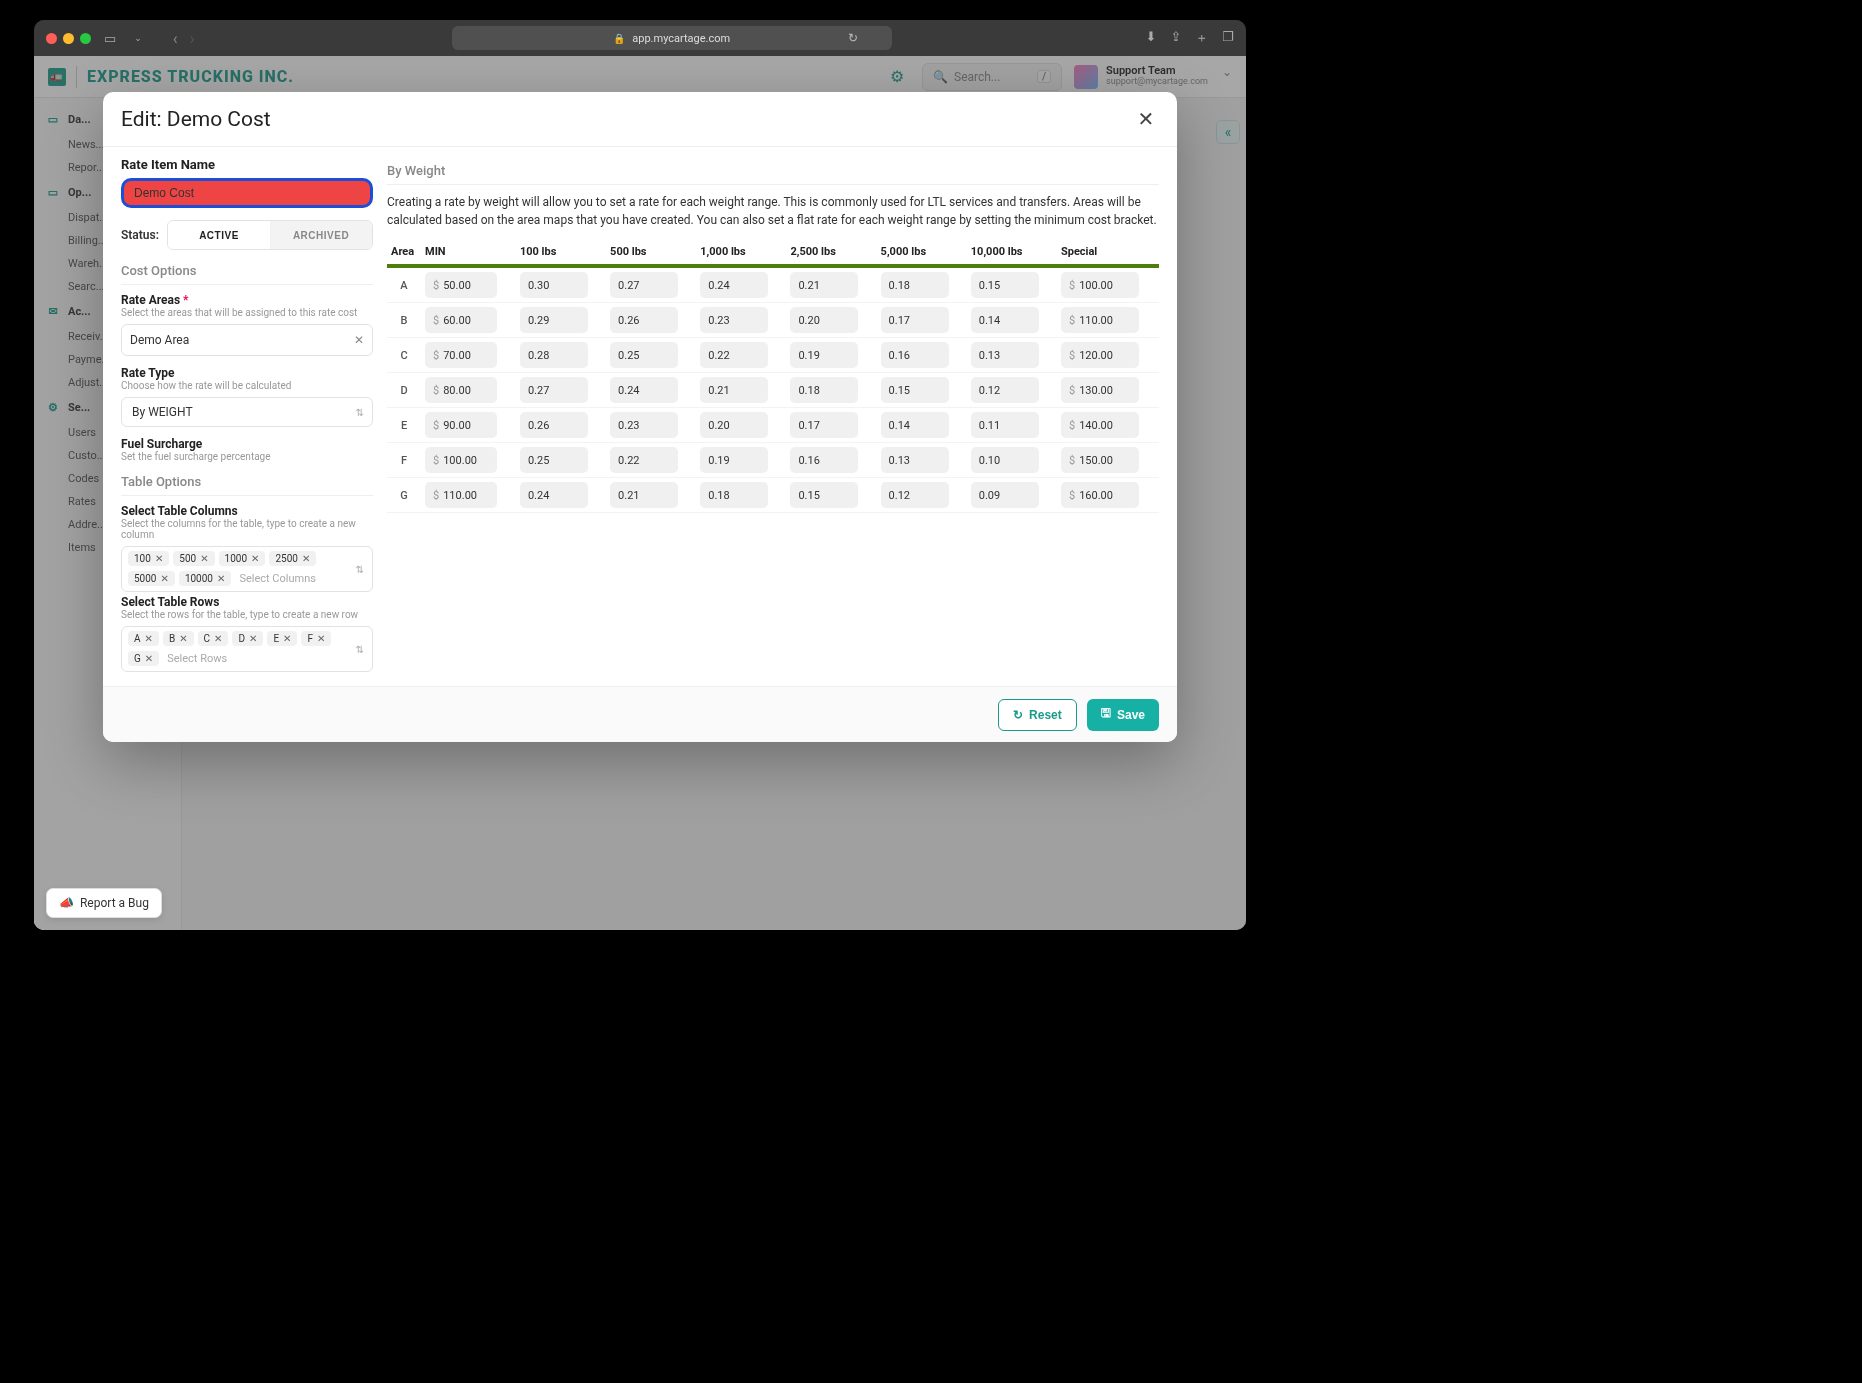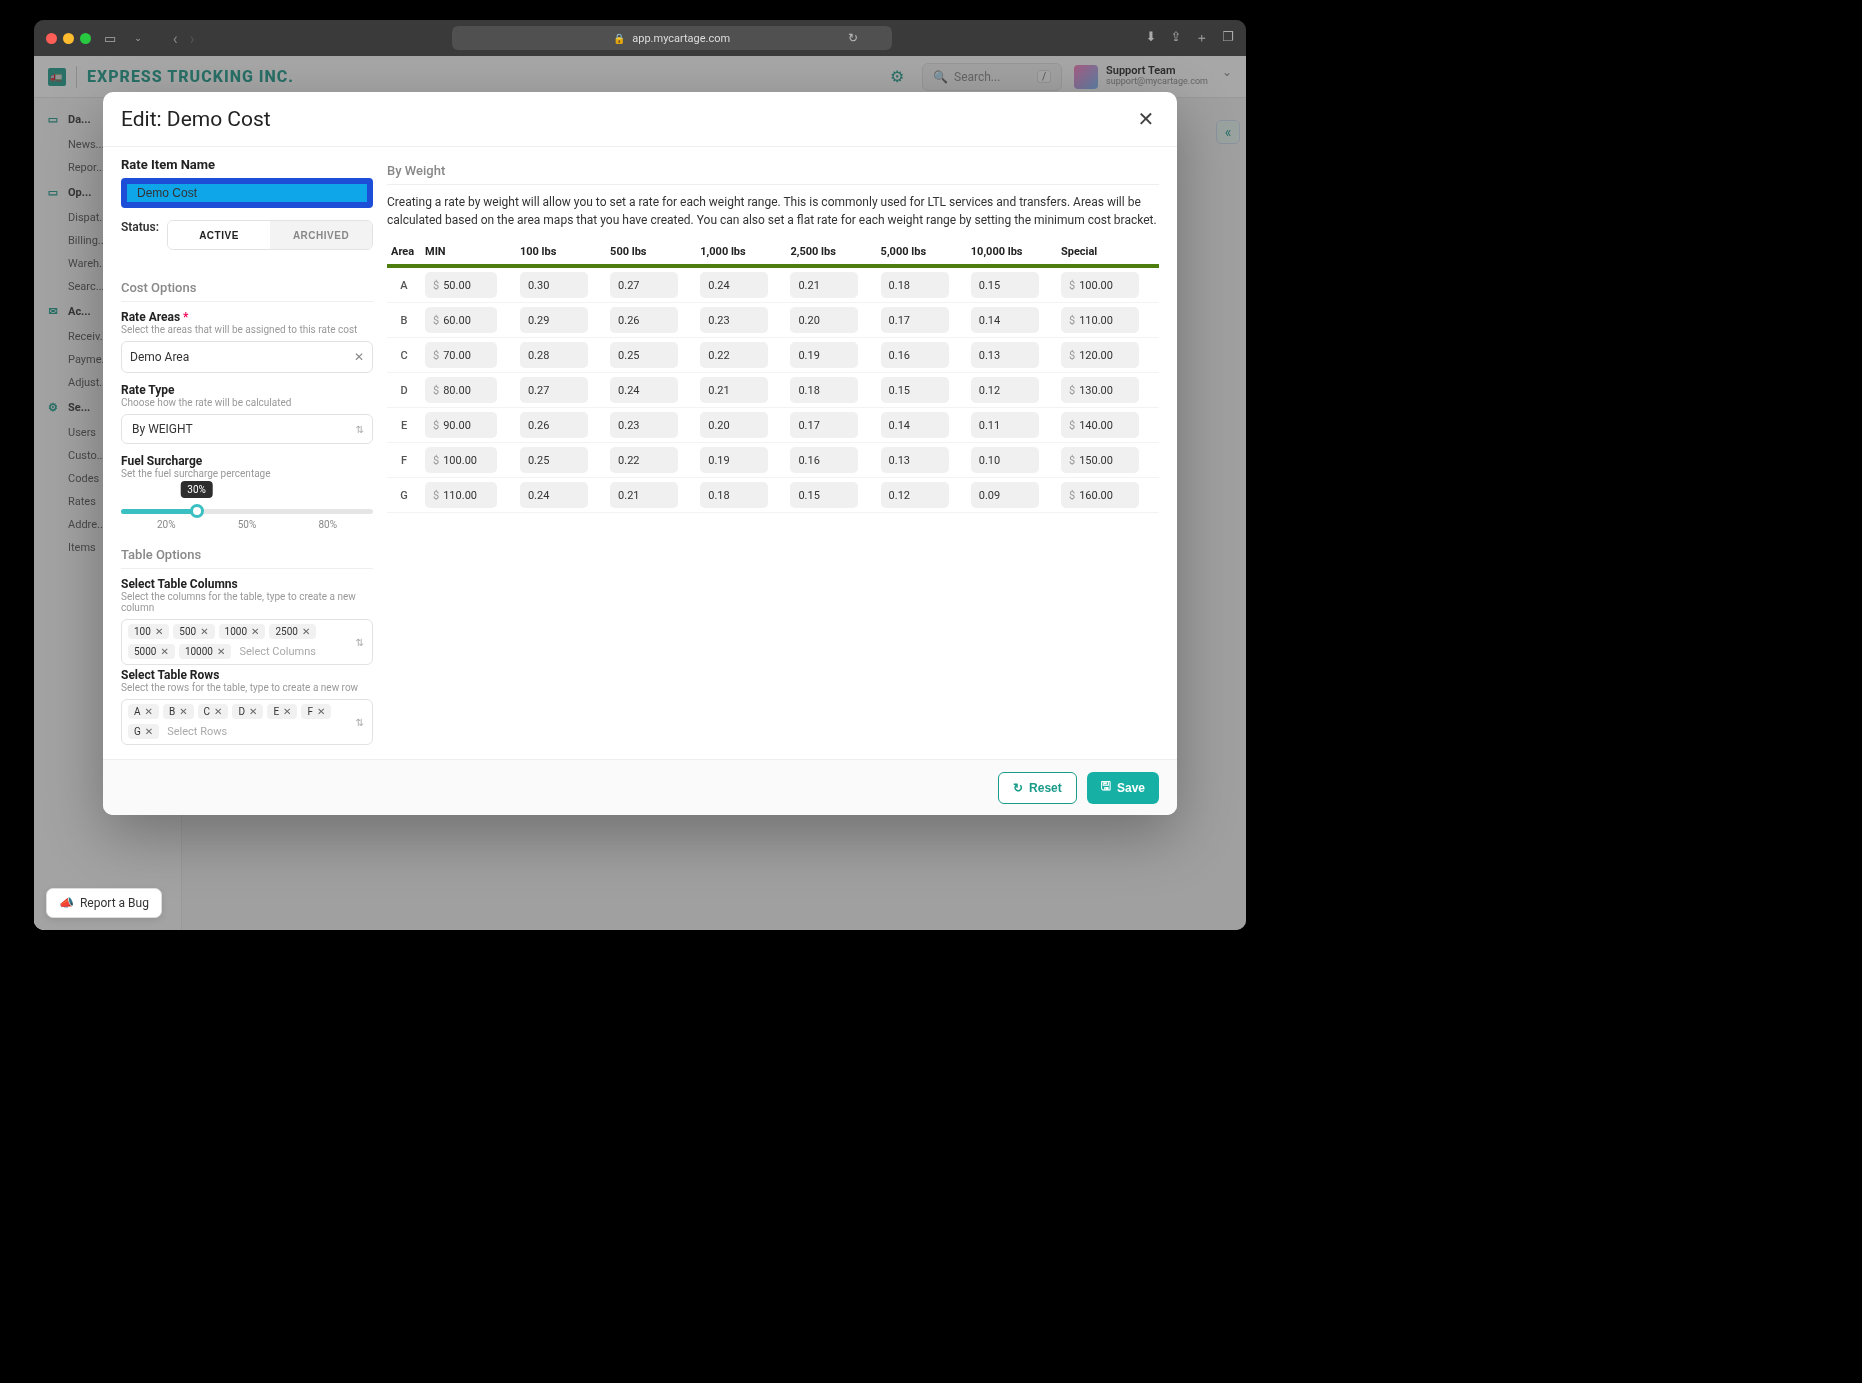--- a/index.html
+++ b/index.html
@@ -59,23 +59,23 @@
 .modal-close { font-size: 20px; color: #444; cursor: pointer; width: 26px; height: 26px; display: flex; align-items: center; justify-content: center; }
 .modal-body { display: flex; gap: 0; padding: 10px 18px 14px; }
 .left-col { width: 252px; flex-shrink: 0; }
 .right-col { flex: 1; padding-left: 14px; }
 
 .section-h { color: #888; font-size: 13px; font-weight: 500; border-bottom: 1px solid #eee; padding: 6px 0; margin-bottom: 8px; }
 .fld-label { font-size: 12px; font-weight: 700; color: #222; margin-top: 6px; }
 .fld-sub { font-size: 10px; color: #999; margin-bottom: 6px; }
 .req { color: #e05; }
 
-.txt-in { width: 100%; height: 30px; border: 6px solid #1d4ed8; border-radius: 4px; padding: 0 10px; font-size: 12px; color: #333; background: #0ea5e9; }
-
-.status-row { display: flex; gap: 8px; margin: 12px 0 24px; }
+.txt-in { width: 100%; height: 30px; border: 3px solid #1d4ed8; border-radius: 10px; padding: 0 10px; font-size: 12px; color: #333; background: #ef4444; }
+
+.status-row { display: flex; align-items: center; gap: 8px; margin: 12px 0 7px; }
 .status-lbl { font-size: 12px; color: #333; font-weight: 600; }
 .seg { display: flex; border: 1px solid #e2e2e2; border-radius: 6px; overflow: hidden; flex: 1; }
 .seg button { flex: 1; height: 28px; border: none; background: #f3f3f3; font-size: 10px; font-weight: 700; letter-spacing: 0.5px; color: #888; cursor: pointer; }
 .seg button.active { background: #fff; color: #222; }
 
 .tag-input { width: 100%; min-height: 32px; border: 1px solid #e2e2e2; border-radius: 6px; padding: 4px 6px; display: flex; align-items: center; flex-wrap: wrap; gap: 4px; position: relative; }
 .tag-input .caret { position: absolute; right: 8px; top: 50%; transform: translateY(-50%); color: #aaa; font-size: 10px; }
 .chip { background: #f1f1f1; border-radius: 4px; padding: 2px 6px; font-size: 10px; color: #333; display: flex; gap: 4px; }
 .chip .x { font-size: 10px; color: #666; cursor: pointer; }
 .tag-placeholder { font-size: 11px; color: #aaa; padding: 2px 4px; }
@@ -234,31 +234,20 @@
 
             <div class="fld-label" style="margin-top:10px;">Rate Type</div>
             <div class="fld-sub">Choose how the rate will be calculated</div>
             <div class="select">
               <span>By WEIGHT</span>
               <span class="caret">⇅</span>
             </div>
 
             <div class="fld-label" style="margin-top:10px;">Fuel Surcharge</div>
             <div class="fld-sub">Set the fuel surcharge percentage</div>
-            <div class="slider-wrap">
-              <div class="slider-bubble" style="left:30%;">30%</div>
-              <div class="slider-track"></div>
-              <div class="slider-fill" style="width:30%;"></div>
-              <div class="slider-thumb" style="left:30%;"></div>
-              <div class="slider-ticks">
-                <span>20%</span>
-                <span>50%</span>
-                <span>80%</span>
-              </div>
-            </div>
 
             <div class="section-h">Table Options</div>
 
             <div class="fld-label">Select Table Columns</div>
             <div class="fld-sub">Select the columns for the table, type to create a new column</div>
             <div class="tag-input" id="cols-input">
               <span class="chip">100 <span class="x">✕</span></span>
                 <span class="chip">500 <span class="x">✕</span></span>
                 <span class="chip">1000 <span class="x">✕</span></span>
                 <span class="chip">2500 <span class="x">✕</span></span>

